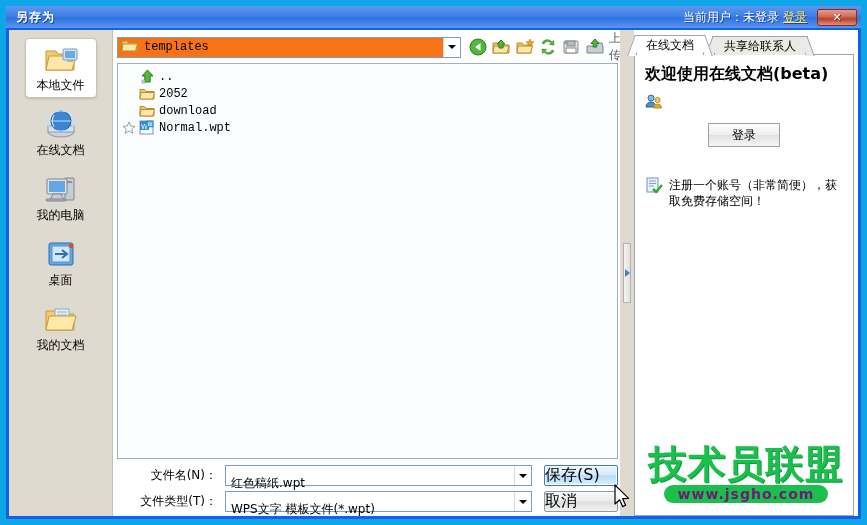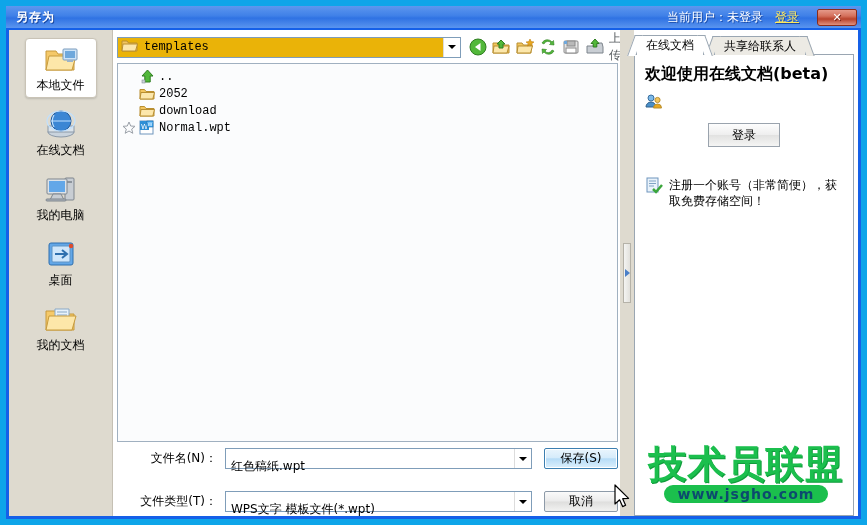--- a/index.html
+++ b/index.html
@@ -38,21 +38,21 @@
     color: #ffffff;
     font-size: 12px;
     font-weight: bold;
     letter-spacing: 1px;
     text-shadow: 1px 1px 0 #17459e;
   }
   #titlebar-right {
     margin-left: auto;
     display: flex;
     align-items: center;
-    gap: 12px;
+    gap: 4px;
     padding-right: 2px;
   }
   #current-user {
     color: #ffffff;
     font-size: 12px;
     text-shadow: 1px 1px 0 #1a4aa5;
   }
   #login-link {
     color: #ffe95c;
     font-size: 12px;
@@ -138,21 +138,21 @@
     height: 24px;
     display: flex;
     align-items: center;
     gap: 0px;
     padding-right: 2px;
   }
   #path-combo {
     flex: 0 0 344px;
     height: 21px;
     border: 1px solid #7f9db9;
-    background: #eab308;
+    background: #f97316;
     display: flex;
     align-items: center;
     padding: 0 0 0 3px;
     cursor: pointer;
   }
   #path-combo .folder-ico { flex: 0 0 18px; }
   #path-text {
     flex: 1;
     font-family: "Liberation Mono", "DejaVu Sans Mono", monospace;
     font-size: 12px;
@@ -221,21 +221,21 @@
     padding-left: 3px;
     white-space: nowrap;
   }
 
   
   #form {
     flex: 0 0 56px;
     padding: 6px 2px 4px 0;
     display: flex;
     flex-direction: column;
-    gap: 22px;
+    gap: 5px;
   }
   .form-row {
     display: flex;
     align-items: center;
     height: 21px;
   }
   .form-label {
     flex: 0 0 108px;
     text-align: right;
     padding-right: 8px;
@@ -262,24 +262,24 @@
     white-space: nowrap;
     overflow: hidden;
     margin-top: 16px;
   }
   .btn {
     flex: 0 0 74px;
     height: 21px;
     margin-left: 12px;
     border: 1px solid #8d9aa8;
     background: linear-gradient(to bottom, #fafafa 0%, #ebebeb 48%, #dededd 52%, #f2f2f1 100%);
-    font-size: 12px;
-    color: #000;
-    font-family: "DejaVu Sans", sans-serif;
-    display: flex; align-items: center; justify-content: center;
+    font-size: 16px;
+    color: #000;
+    font-family: "DejaVu Sans", sans-serif;
+    display: flex; align-items: center; justify-content: flex-start;
     cursor: pointer;
     border-radius: 2px;
   }
   .btn.hover {
     border: 1px solid #3c7fb1;
     background: linear-gradient(to bottom, #eaf5fd 0%, #d6ecfb 45%, #b6dcf7 52%, #dcf0fd 100%);
     box-shadow: inset 0 0 0 1px #ffffff;
   }
 
   
@@ -429,21 +429,21 @@
     font-family: "DejaVu Sans", sans-serif;
     letter-spacing: 1px;
     line-height: 40px;
     text-shadow: 1px 1px 0 #0f9c3b;
   }
   #wm-url {
     display: inline-block;
     margin-top: 1px;
     padding: 1px 14px;
     background: #1bbf4d;
-    color: #0c4a6e;
+    color: #701a75;
     border-radius: 9px;
     font-size: 14px;
     font-weight: bold;
     font-family: "DejaVu Sans", sans-serif;
     letter-spacing: 1px;
   }
 
   
   #cursor {
     position: absolute;

